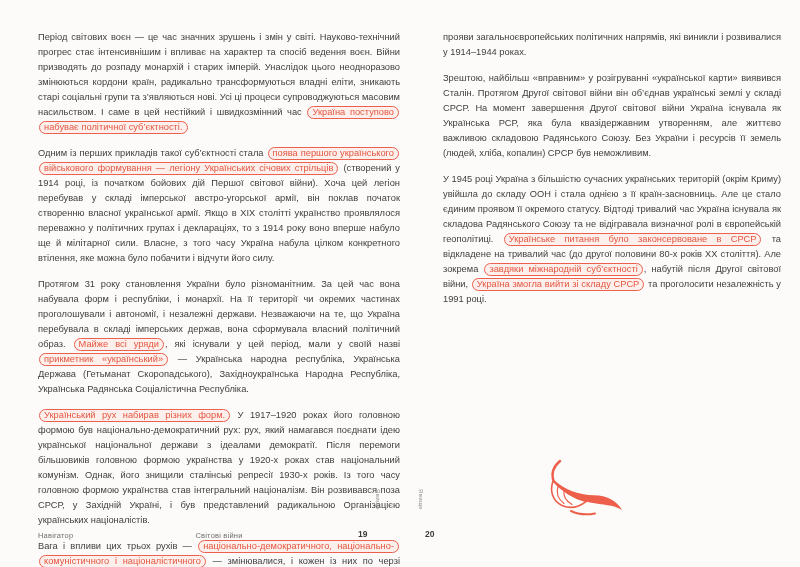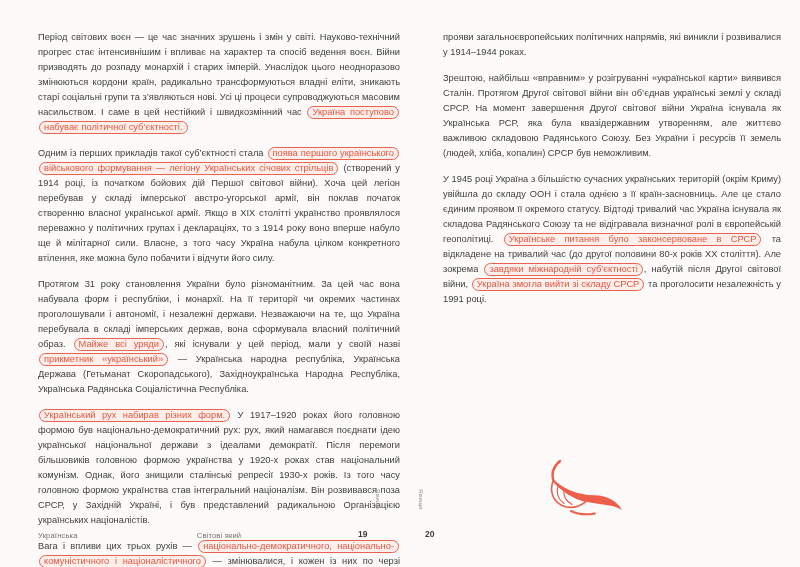--- a/index.html
+++ b/index.html
@@ -65,22 +65,22 @@
     <p class="para"><span class="hl">Український рух набирав різних форм.</span><span class="plain"> У 1917–1920 роках його головною формою був національно-демократичний рух: рух, який намагався поєднати ідею української національної держави з ідеалами демократії. Після перемоги більшовиків головною формою українства у 1920-х роках став національний комунізм. Однак, його знищили сталінські репресії 1930-х років. Із того часу головною формою українства став інтегральний націоналізм. Він розвивався поза СРСР, у Західній Україні, і був представлений радикальною Організацією українських націоналістів.</span></p>
     <p class="para"><span class="plain">Вага і впливи цих трьох рухів — </span><span class="hl">національно-демократичного, національно-комуністичного і націоналістичного</span><span class="plain"> — змінювалися, і кожен із них по черзі втрачав роль лідера. Проте жоден із них не зник повністю й аж до кінця Другої світової війни вони співіснували між собою — часом мирно, часом вороже. Водночас кожен із цих рухів не був лише українським. Це були національні</span></p>
   </div>
 
 <div class="page-text" id="right-text">
     <p class="para"><span class="plain">прояви загальноєвропейських політичних напрямів, які виникли і розвивалися у 1914–1944 роках.</span></p>
     <p class="para"><span class="plain">Зрештою, найбільш «вправним» у розігруванні «української карти» виявився Сталін. Протягом Другої світової війни він об’єднав українські землі у складі СРСР. На момент завершення Другої світової війни Україна існувала як Українська РСР, яка була квазідержавним утворенням, але життєво важливою складовою Радянського Союзу. Без України і ресурсів її земель </span><span class="it">(людей, хліба, копалин)</span><span class="plain"> СРСР був неможливим.</span></p>
     <p class="para"><span class="plain">У 1945 році Україна з більшістю сучасних українських територій </span><span class="it">(окрім Криму)</span><span class="plain"> увійшла до складу ООН і стала однією з її країн-засновниць. Але це стало єдиним проявом її окремого статусу. Відтоді тривалий час Україна існувала як складова Радянського Союзу та не відігравала визначної ролі в європейській геополітиці. </span><span class="hl">Українське питання було законсервоване в СРСР</span><span class="plain"> та відкладене на тривалий час </span><span class="it">(до другої половини 80-х років XX століття)</span><span class="plain">. Але зокрема </span><span class="hl">завдяки міжнародній суб’єктності</span><span class="plain">, набутій після Другої світової війни, </span><span class="hl">Україна змогла вийти зі складу СРСР</span><span class="plain"> та проголосити незалежність у 1991 році.</span></p>
   </div>
 
-<div class="footer-label" id="footer-book">Українська</div>
-<div class="footer-label" id="footer-chapter">Світові який</div>
+<div class="footer-label" id="footer-book">Навігатор</div>
+<div class="footer-label" id="footer-chapter">Світові війни</div>
 <div class="page-num" id="page-num-left">19</div>
 <div class="page-num" id="page-num-right">20</div>
 
 <div class="edge-label" id="edge-label-left">Явище</div>
 <div class="edge-label" id="edge-label-right">Явище</div>
 
 <svg id="bird" viewBox="0 0 84 58" xmlns="http://www.w3.org/2000/svg">
 
   <path d="M17,2 C11,7 8,14 10.5,22" fill="none" stroke="#ed5f4a" stroke-width="2.4" stroke-linecap="round"></path>
 

